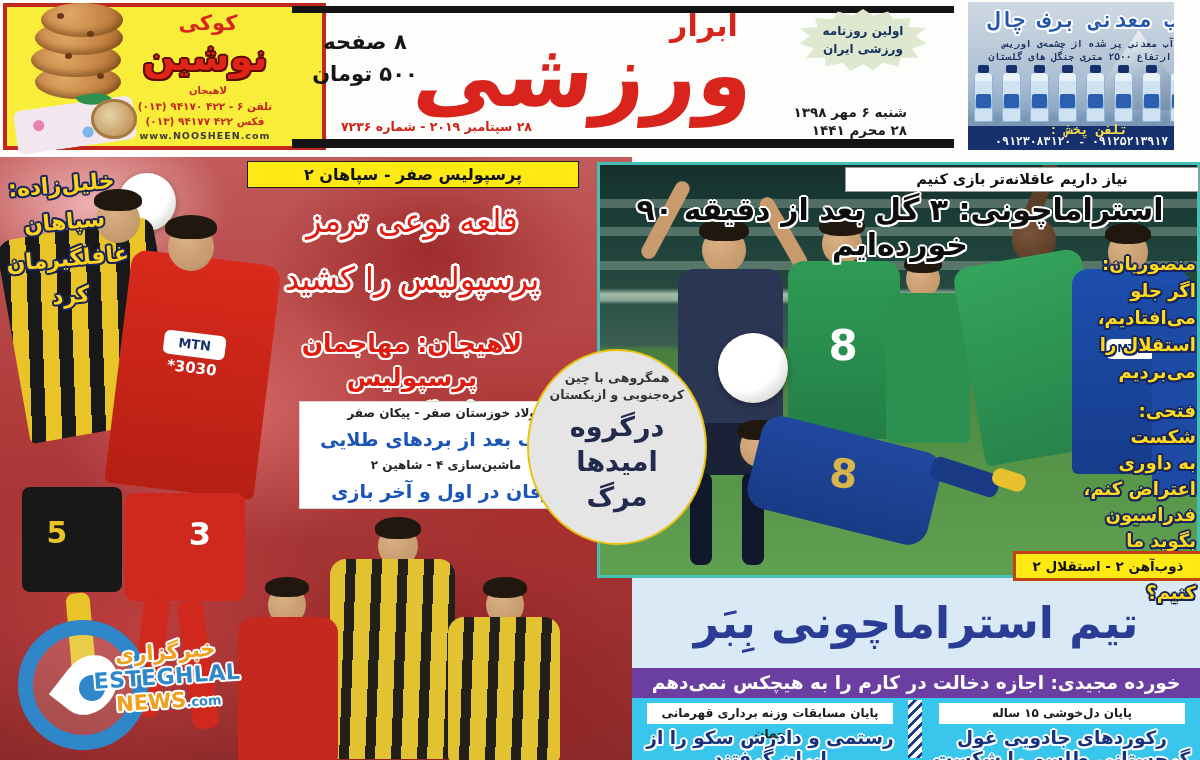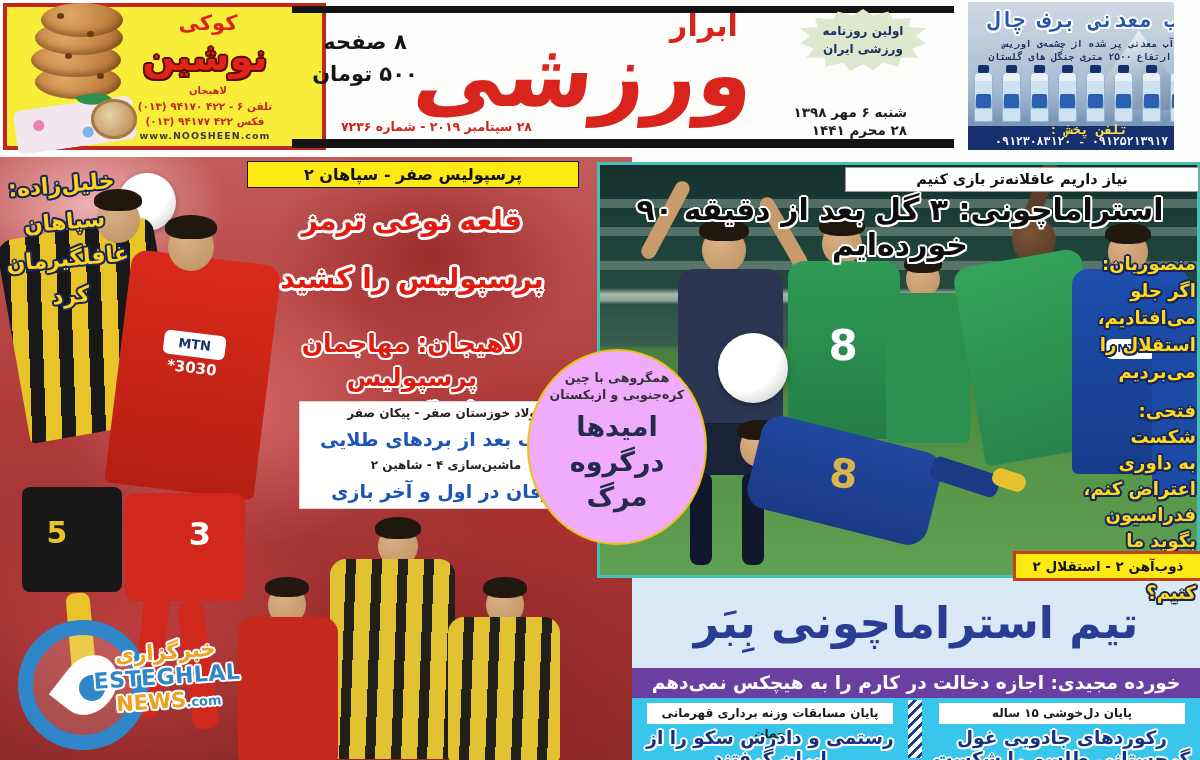--- a/index.html
+++ b/index.html
@@ -38,21 +38,21 @@
   .num{position:absolute;font-weight:900;text-align:center;}
   .stripes-yb{background:repeating-linear-gradient(98deg,#191919 0 14px,#e8c428 14px 30px);}
   .stripes-yb2{background:repeating-linear-gradient(92deg,#e2c231 0 16px,#23201a 16px 26px);}
   .ball{position:absolute;border-radius:50%;background:radial-gradient(circle at 35% 30%,#ffffff 55%,#d8d8d4 80%,#b9b9b4);box-shadow:0 2px 6px rgba(0,0,0,.35);}
   .patch{position:absolute;background:#fff;border-radius:6px;text-align:center;color:#14306e;font-weight:900;}
   
   .score-bar{background:#ffe912;border:1px solid #1a1a1a;color:#111;font-weight:bold;}
   .white-box{background:#fff;box-shadow:0 0 0 1px #d6d6d6;}
   .blue-line{color:#1b55b8;font-weight:900;}
   .small-line{color:#222;font-weight:bold;}
-  .circle-death{background:#f0abfc;border-radius:50%;box-shadow:0 0 0 2px #e8c40e;}
+  .circle-death{background:#e5e5e5;border-radius:50%;box-shadow:0 0 0 2px #e8c40e;}
   .tag-yellow{background:#ffe912;color:#131313;font-weight:bold;border:3px solid #c2410c;}
   .lightblue-block{background:#d9eaf6;}
   .purple-bar{background:#6b3fa2;}
   .cyan-block{background:#38c6ec;}
   .label-white{background:#fff;color:#1c1c1c;font-weight:bold;}
   .hatch{background:repeating-linear-gradient(135deg,#ffffff 0 4px,#1c3a8a 4px 7px);}
   .ring{border:15px solid #2f86c9;border-radius:50%;background:rgba(255,255,255,.15);}
   .ring-blob{position:absolute;left:30px;top:18px;width:52px;height:64px;background:#fff;border-radius:60% 60% 60% 0;transform:rotate(38deg);}
   .ring-dot{position:absolute;left:46px;top:40px;width:26px;height:26px;background:#2f86c9;border-radius:50%;}
   .stand-band{position:absolute;left:0;width:100%;height:9px;background:rgba(190,205,190,.35);}
@@ -164,21 +164,21 @@
 
   <div class="abs rtl ctr on2" style="left:0px;top:166px;width:132px;color:#ffd21e;font-size:22px;font-weight:900;line-height:37px;transform:rotate(-5deg);">
     <div>خلیل‌زاده:</div>
     <div>سپاهان</div>
     <div>غافلگیرمان</div>
     <div>کرد</div>
   </div>
 
   <div class="abs rtl ctr score-bar" style="left:247px;top:161px;width:330px;height:25px;font-size:16px;line-height:25px;">پرسپولیس صفر - سپاهان ۲</div>
 
-  <div class="abs rtl ctr ow3" style="left:238px;top:192px;width:348px;color:#e01c10;font-size:28px;font-weight:700;line-height:58px;">
+  <div class="abs rtl ctr ow3" style="left:238px;top:192px;width:348px;color:#e01c10;font-size:32px;font-weight:400;line-height:58px;">
     <div>قلعه نوعی ترمز</div>
     <div>پرسپولیس را کشید</div>
   </div>
 
   <div class="abs rtl ctr ow2" style="left:243px;top:327px;width:338px;color:#e01c10;font-size:25px;font-weight:900;line-height:34px;">
     <div>لاهیجان: مهاجمان پرسپولیس</div>
     <div>خطرناک نیستند</div>
   </div>
 
   <div class="abs white-box rtl ctr" style="left:300px;top:402px;width:292px;height:106px;">
@@ -187,22 +187,22 @@
     <div class="small-line" style="font-size:12px;line-height:22px;">ماشین‌سازی ۴ - شاهین ۲</div>
     <div class="blue-line" style="font-size:19px;line-height:30px;">توفان در اول و آخر بازی</div>
   </div>
 
   <div class="abs circle-death rtl ctr" style="left:529px;top:351px;width:176px;height:192px;z-index:6;">
     <div style="padding-top:18px;color:#333;font-size:12.5px;font-weight:bold;line-height:17px;">
       <div>همگروهی با چین</div>
       <div>کره‌جنوبی و ازبکستان</div>
     </div>
     <div style="color:#222a4e;font-size:27px;font-weight:900;line-height:35px;margin-top:6px;">
+      <div>درگروه</div>
       <div>امیدها</div>
-      <div>درگروه</div>
       <div>مرگ</div>
     </div>
   </div>
 
   <div class="abs ring" style="left:18px;top:620px;width:100px;height:100px;z-index:7;">
     <div class="ring-blob"></div>
     <div class="ring-dot"></div>
   </div>
   <div class="abs ctr" style="left:92px;top:640px;width:150px;z-index:7;transform:rotate(-4deg);">
     <div class="rtl ow2" style="color:#f0a01c;font-size:21px;font-weight:900;">خبرگزاری</div>

